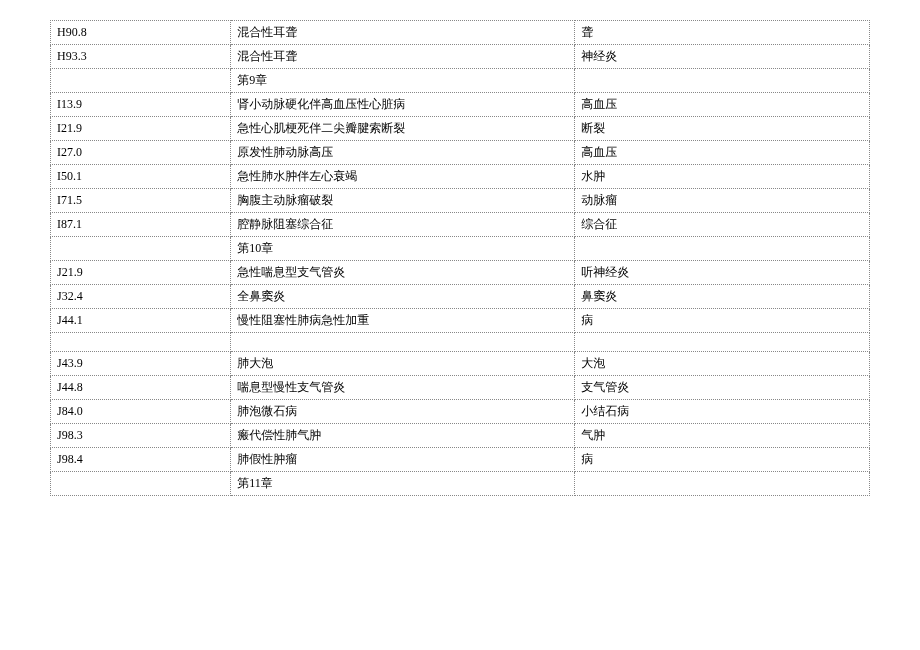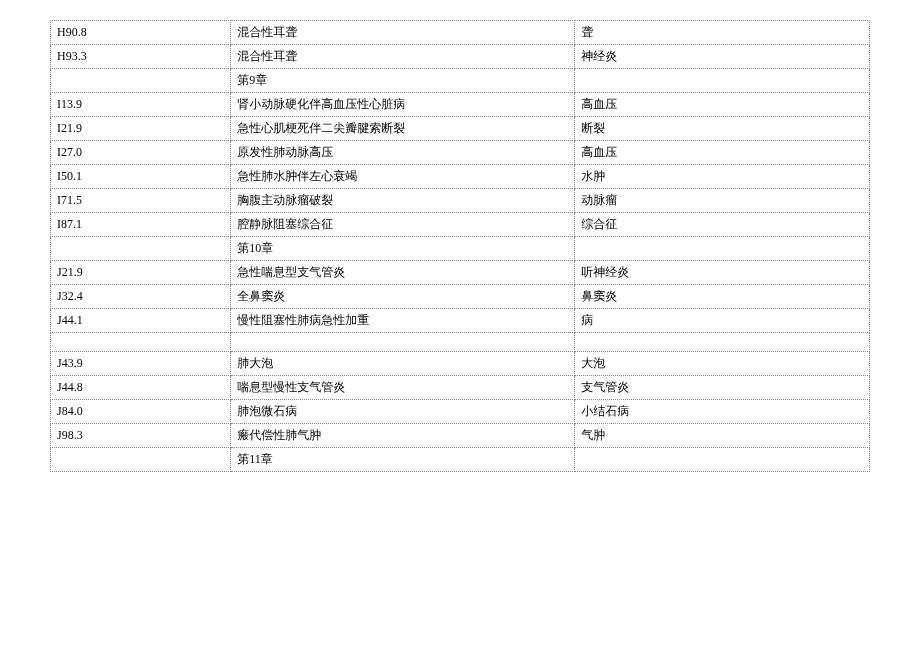--- a/index.html
+++ b/index.html
@@ -126,18 +126,23 @@
         <td class="col-code">J84.0</td>
         <td class="col-desc">肺泡微石病</td>
         <td class="col-key">小结石病</td>
       </tr>
       <tr>
         <td class="col-code">J98.3</td>
         <td class="col-desc">瘢代偿性肺气肿</td>
         <td class="col-key">气肿</td>
       </tr>
       <tr>
+        <td class="col-code">J98.4</td>
+        <td class="col-desc">肺假性肿瘤</td>
+        <td class="col-key">病</td>
+      </tr>
+      <tr>
         <td class="col-code"></td>
         <td class="col-desc">第11章</td>
         <td class="col-key"></td>
       </tr>
     </tbody>
 </table>
 
 </body></html>

